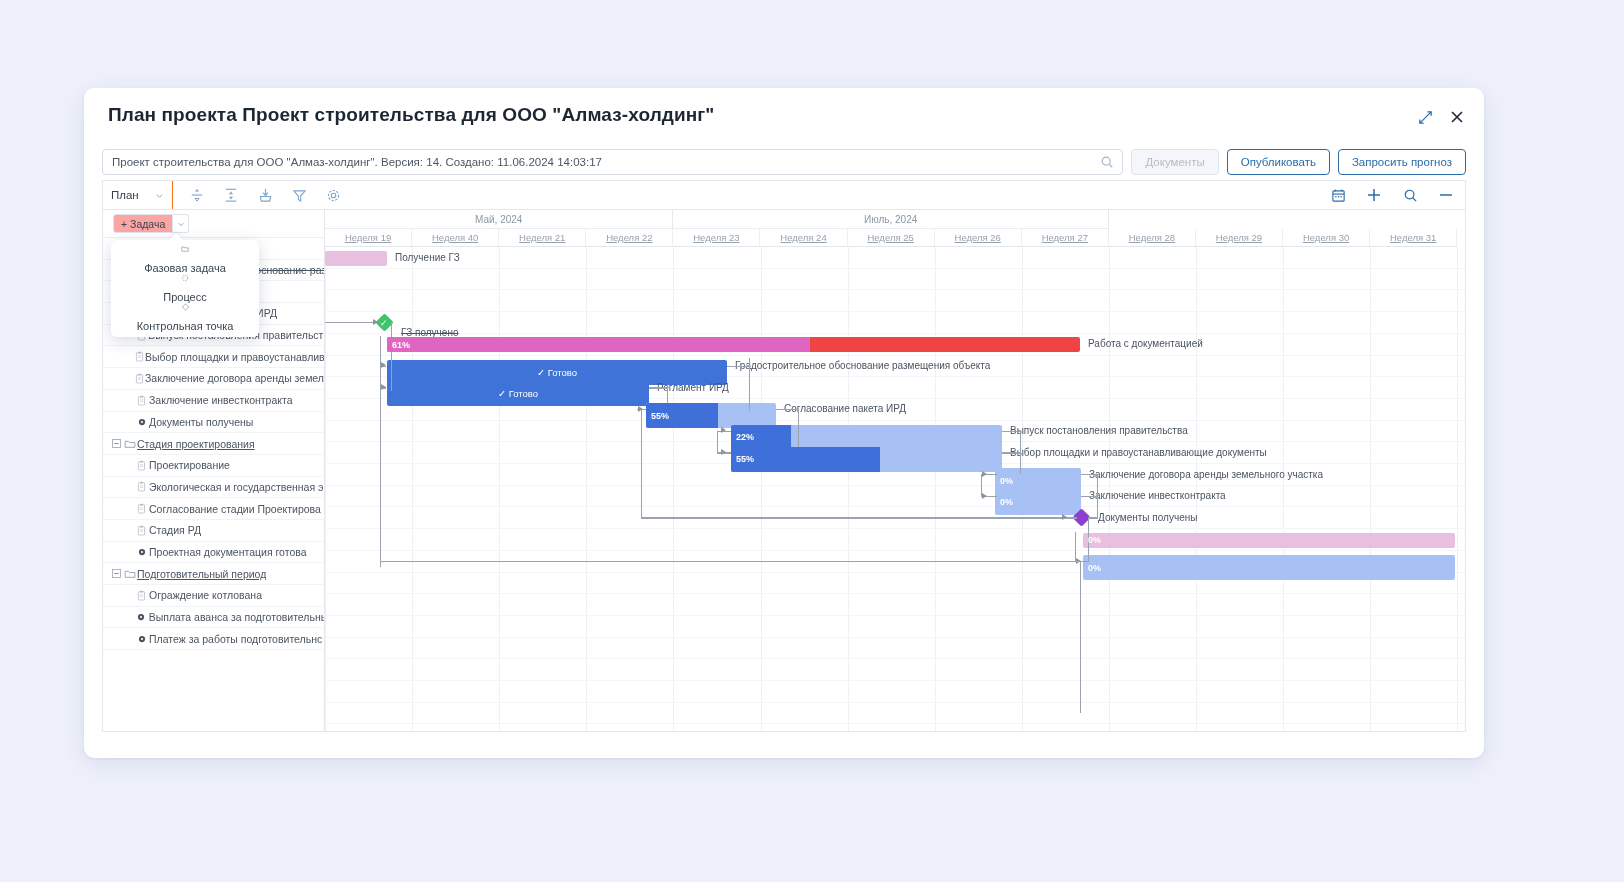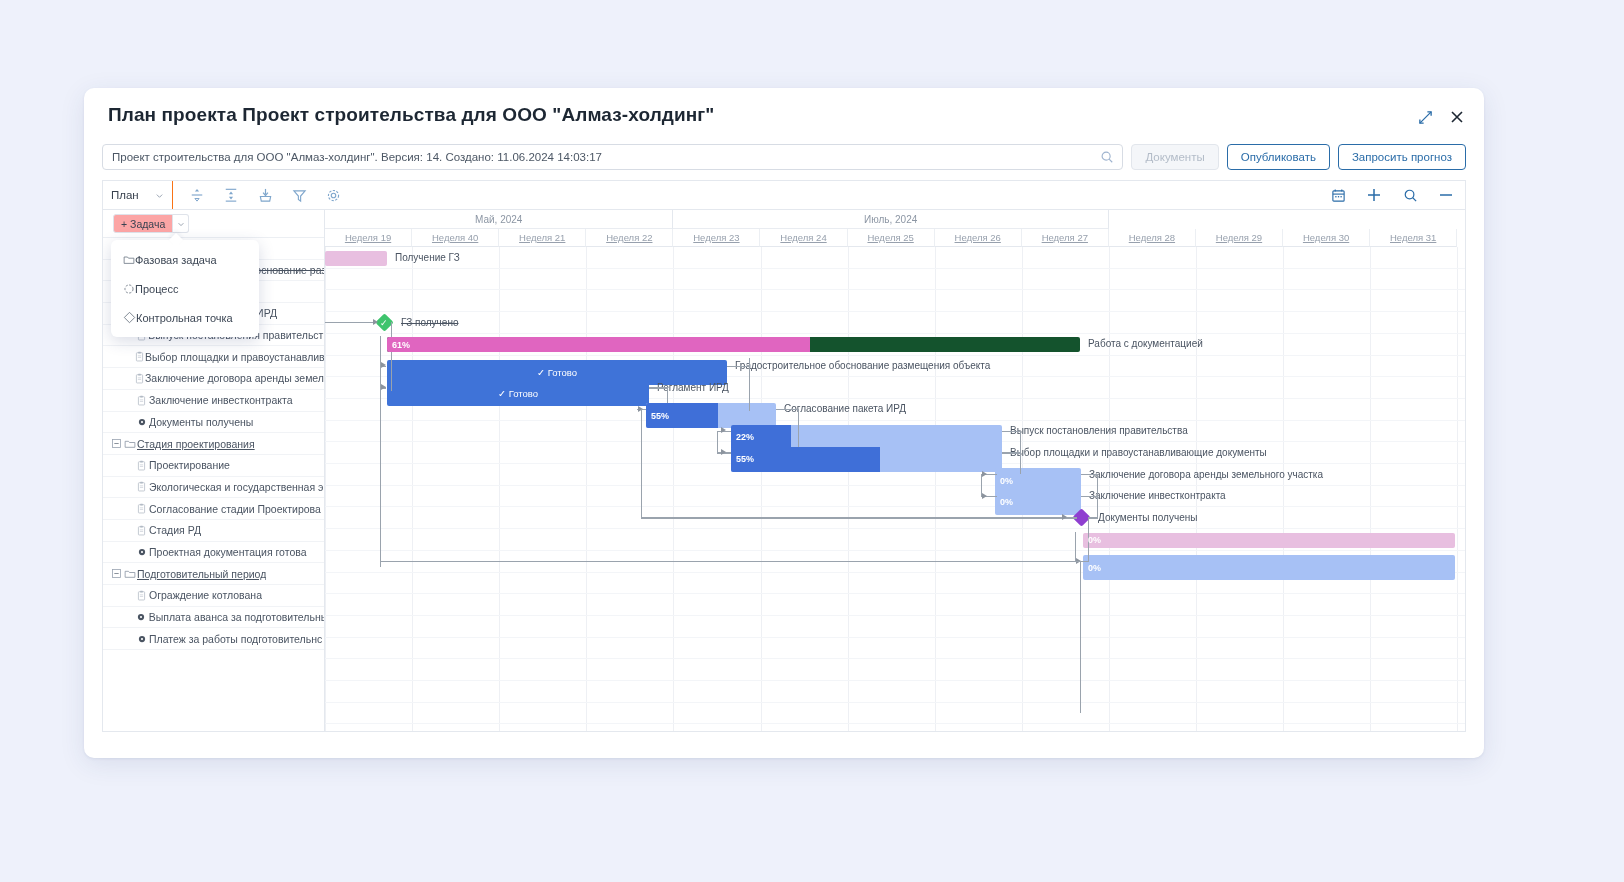--- a/index.html
+++ b/index.html
@@ -20,21 +20,21 @@
   .hdr-title{
     position:absolute; left:24px; top:16px;
     font-size:19px; font-weight:bold; color:#1d2733; letter-spacing:.1px;
     white-space:nowrap;
   }
   .hdr-actions{ position:absolute; right:18px; top:20px; display:flex; gap:14px; align-items:center;}
   .icon-btn{ width:18px;height:18px; display:flex;align-items:center;justify-content:center; cursor:pointer;}
   .icon-btn svg{ display:block; }
 
   
-  .ver-row{ position:relative; height:36px; padding:0 18px; display:flex; align-items:flex-start; gap:8px;}
+  .ver-row{ position:relative; height:36px; padding:0 18px; display:flex; align-items:center; gap:8px;}
   .ver-input{
     flex:1; height:26px; border:1px solid #d7dce4; border-radius:4px;
     position:relative; display:flex; align-items:center; padding:0 30px 0 9px;
     font-size:11.5px; color:#4c5765; background:#fff; overflow:hidden; white-space:nowrap;
   }
   .ver-input .srch{ position:absolute; right:8px; top:5px; }
   .btn{
     height:26px; padding:0 13px; border-radius:4px; font-size:11.5px;
     display:flex; align-items:center; justify-content:center; white-space:nowrap; cursor:pointer;
     border:1px solid transparent; background:#fff;
@@ -84,35 +84,35 @@
   .tl-body{ position:absolute; left:0; right:0; top:37px; bottom:0; }
   .vline{ position:absolute; top:0; bottom:0; width:1px; background:#eef0f4;}
   .hline{ position:absolute; left:0; right:0; height:1px; background:#f3f5f8;}
 
   .bar{ position:absolute; height:25px; border-radius:2px; display:flex; align-items:center; overflow:hidden;}
   .bar .pct{ font-size:9px; color:#fff; font-weight:bold; padding-left:5px; position:relative; z-index:2; white-space:nowrap;}
   .bar .ready{ font-size:9.5px; color:#fff; width:100%; text-align:center; position:relative; z-index:2;}
   .fill{ position:absolute; left:0; top:0; bottom:0; z-index:1; }
   .bar-summary{ height:15px; }
   .blabel{ position:absolute; font-size:10px; color:#4a5462; white-space:nowrap; }
-  .blabel.st{ text-decoration:line-through; }
+  .blabel.st{ text-decoration:line-through;margin-top:10px; }
   .milestone{ position:absolute; width:13px; height:13px; transform:rotate(45deg); border-radius:2px;}
   .conn{ position:absolute; background:#9aa3ad; }
   .arrow{ position:absolute; width:0;height:0; border-top:3.5px solid transparent; border-bottom:3.5px solid transparent; border-left:5px solid #8c949e;}
 
   
   .dropdown{
     position:absolute; left:8px; top:30px; width:148px; background:#fff;
     border-radius:6px; box-shadow:0 4px 16px rgba(40,55,110,.18); padding:5px 0; z-index:30;
   }
   .dropdown:before{
     content:""; position:absolute; left:60px; top:-5px; width:10px;height:10px; background:#fff; transform:rotate(45deg);
     box-shadow:-2px -2px 4px rgba(40,55,110,.06);
   }
-  .dd-item{ height:29px; display:flex; align-items:center; padding:0 12px; font-size:11px; color:#3c4654; cursor:pointer;}
+  .dd-item{ height:29px; display:flex; align-items:center; gap:9px; padding:0 12px; font-size:11px; color:#3c4654; cursor:pointer;flex-direction:column;}
 </style>
 </head>
 <body>
 
 <div class="app-window">
 
   <div class="hdr">
     <div class="hdr-title">План проекта Проект строительства для ООО "Алмаз-холдинг"</div>
     <div class="hdr-actions">
       <span class="icon-btn">
@@ -488,21 +488,21 @@
           <div class="hline" style="top: 454.7px;"></div>
           <div class="hline" style="top: 476.4px;"></div>
           <div class="bar bar-summary" style="left: 0px; width: 62px; top: 3.5px; background: rgb(232, 191, 224);">
             <div class="fill" style="width: 0%; background: rgb(224, 101, 192);"></div>
             <span class="pct"></span>
           </div>
           <div class="blabel" style="left: 70px; top: 4.5px;">Получение ГЗ</div>
           <div class="milestone" style="left: 53px; top: 69.1px; background: rgb(62, 196, 109);"></div>
           <div style="position: absolute; left: 55px; top: 70.6px; font-size: 9px; color: rgb(255, 255, 255); z-index: 3;">✓</div>
           <div class="blabel st" style="left: 76px; top: 69.6px;">ГЗ получено</div>
-          <div class="bar bar-summary" style="left: 62px; width: 693px; top: 90.3px; background: #14532d;">
+          <div class="bar bar-summary" style="left: 62px; width: 693px; top: 90.3px; background: #ef4444;">
             <div class="fill" style="width: 61%; background: rgb(224, 101, 192);"></div>
             <span class="pct">61%</span>
           </div>
           <div class="blabel" style="left: 763px; top: 91.3px;">Работа с документацией</div>
           <div class="bar" style="left: 62px; width: 340px; top: 112.7px; background: rgb(63, 115, 216);">
             <span class="ready">✓ Готово</span>
           </div>
           <div class="blabel" style="left: 410px; top: 113px;">Градостроительное обоснование размещения объекта</div>
           <div class="bar" style="left: 62px; width: 262px; top: 134.4px; background: rgb(63, 115, 216);">
             <span class="ready">✓ Готово</span>

